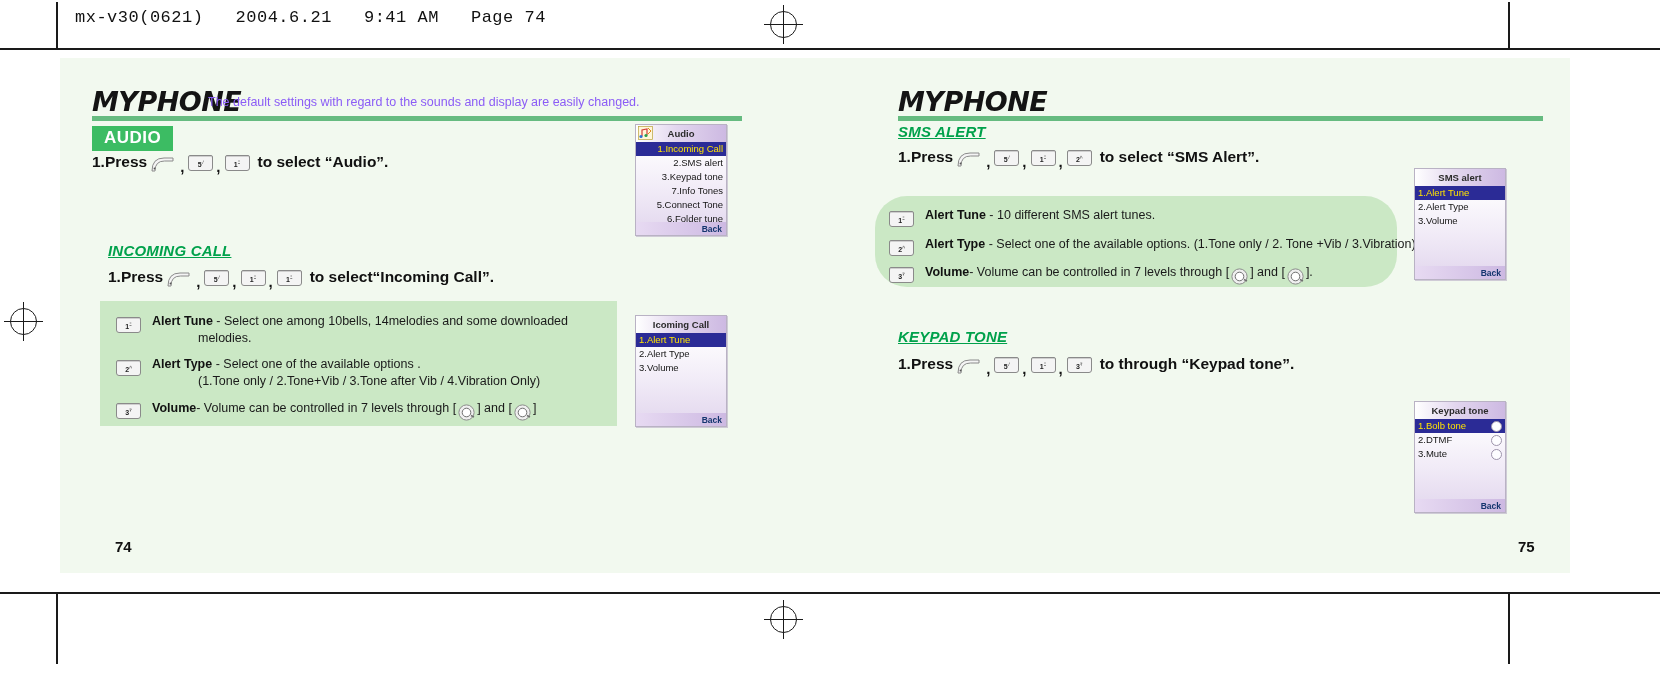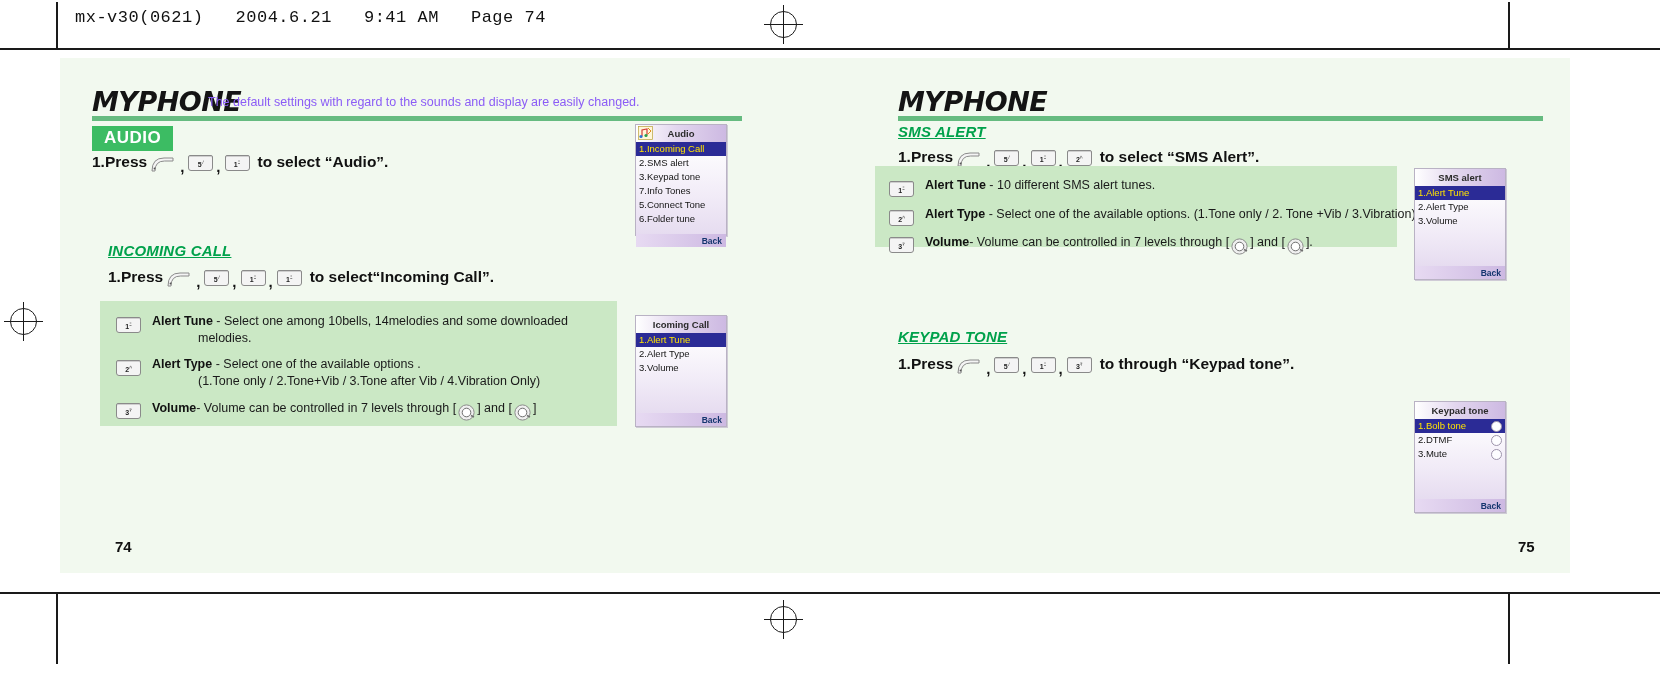--- a/index.html
+++ b/index.html
@@ -171,21 +171,21 @@
           <svg viewBox="0 0 15 14" width="15" height="14">
             <rect x="0.5" y="0.5" width="14" height="13" fill="#fff6d8" stroke="#b9a33a" stroke-width="0.7"></rect>
             <path d="M4 10 L4 4 L9 3 L9 9" stroke="#d23b3b" stroke-width="1.2" fill="none"></path>
             <circle cx="3" cy="10.5" r="1.6" fill="#2b6fd6"></circle>
             <circle cx="8" cy="9.5" r="1.6" fill="#2b9e4b"></circle>
             <path d="M10 2 L13 5 L10 8" stroke="#e08a1e" stroke-width="1" fill="none"></path>
           </svg>
         </span>
         <span>Audio</span>
       </div>
-      <div class="screen-body" style="height:92px;">
+      <div class="screen-body" style="height:80px;text-align:right;">
         <div class="scr-item sel">1.Incoming Call</div>
         <div class="scr-item">2.SMS alert</div>
         <div class="scr-item">3.Keypad tone</div>
         <div class="scr-item">7.Info Tones</div>
         <div class="scr-item">5.Connect Tone</div>
         <div class="scr-item">6.Folder tune</div>
       </div>
       <div class="screen-foot">Back</div>
     </div>
 
@@ -280,21 +280,21 @@
       </span>
       <span class="cm">,</span>
       <span class="key">5<sup>ﾉ</sup></span>
       <span class="cm">,</span>
       <span class="key">1<sup>ﾆ</sup></span>
       <span class="cm">,</span>
       <span class="key">2<sup>ﾊ</sup></span>
       <span style="margin-left:6px;">to select “SMS Alert”.</span>
     </div>
 
-    <div class="infobox" style="left:5px;top:108px;width:522px;height:81px;">
+    <div class="infobox" style="left:5px;top:138px;width:522px;height:91px;border-radius:32px;">
       <div class="info-row" style="left:14px;top:11px;width:500px;">
         <span class="info-key"><span class="key" style="top:0;margin:0;">1<sup>ﾆ</sup></span></span>
         <span class="info-txt">
           <b>Alert Tune</b><span> - 10 different SMS alert tunes.</span>
         </span>
       </div>
       <div class="info-row" style="left:14px;top:40px;width:510px;">
         <span class="info-key"><span class="key" style="top:0;margin:0;">2<sup>ﾊ</sup></span></span>
         <span class="info-txt" style="white-space:nowrap;">
           <b>Alert Type</b><span> - Select one of the available options. (1.Tone only / 2. Tone +Vib / 3.Vibration)</span>

